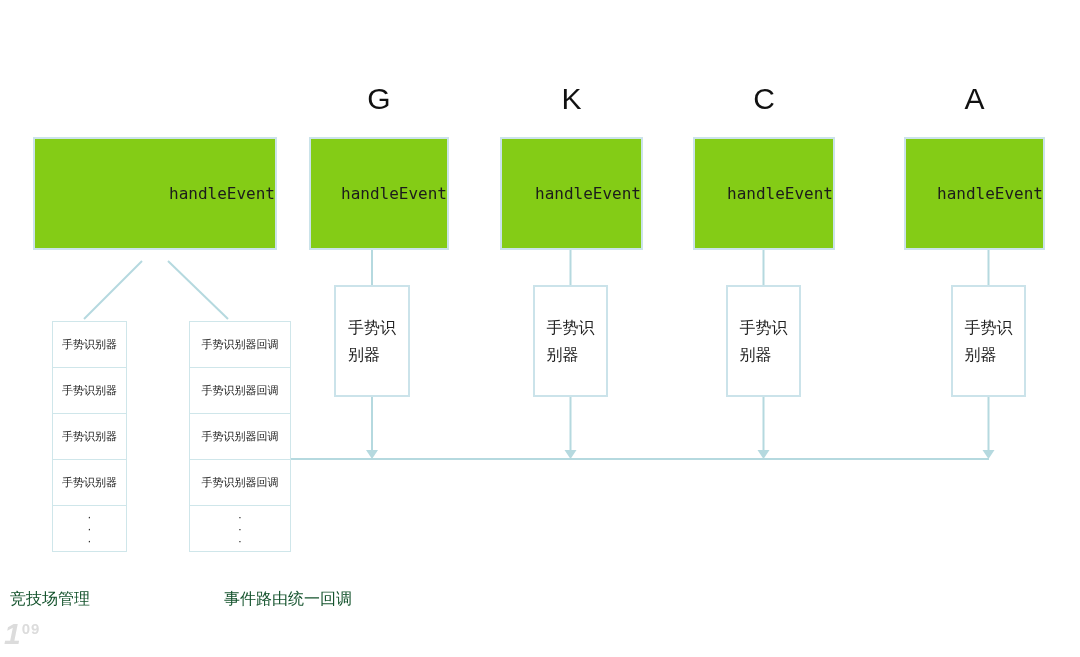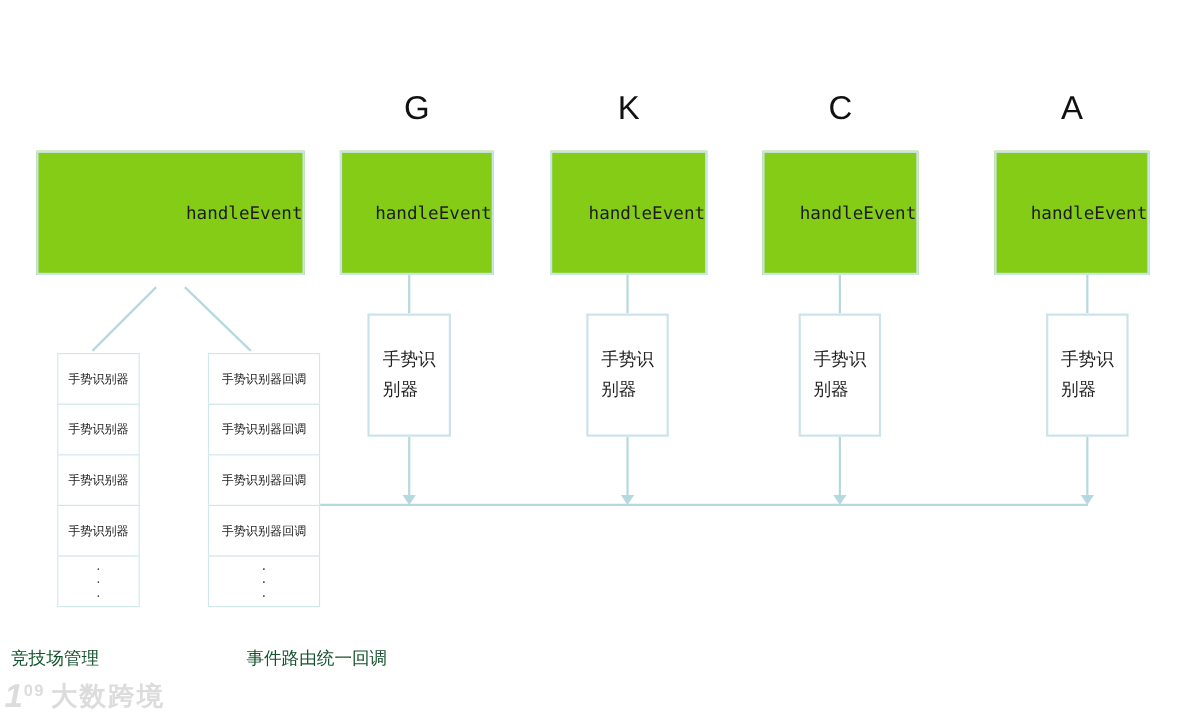--- a/index.html
+++ b/index.html
@@ -132,16 +132,15 @@
 ·
 ·</div>
   </div>
 
   <div class="caption" style="left:10px;">竞技场管理</div>
   <div class="caption" style="left:180px;margin-left:44px;">事件路由统一回调</div>
 
   <div id="watermark">
     <span class="wm-one">1</span>
     <span class="wm-oo">09</span>
-    <span class="wm-text">大数跨境</span>
   </div>
 
 </div>
 
 </body></html>

